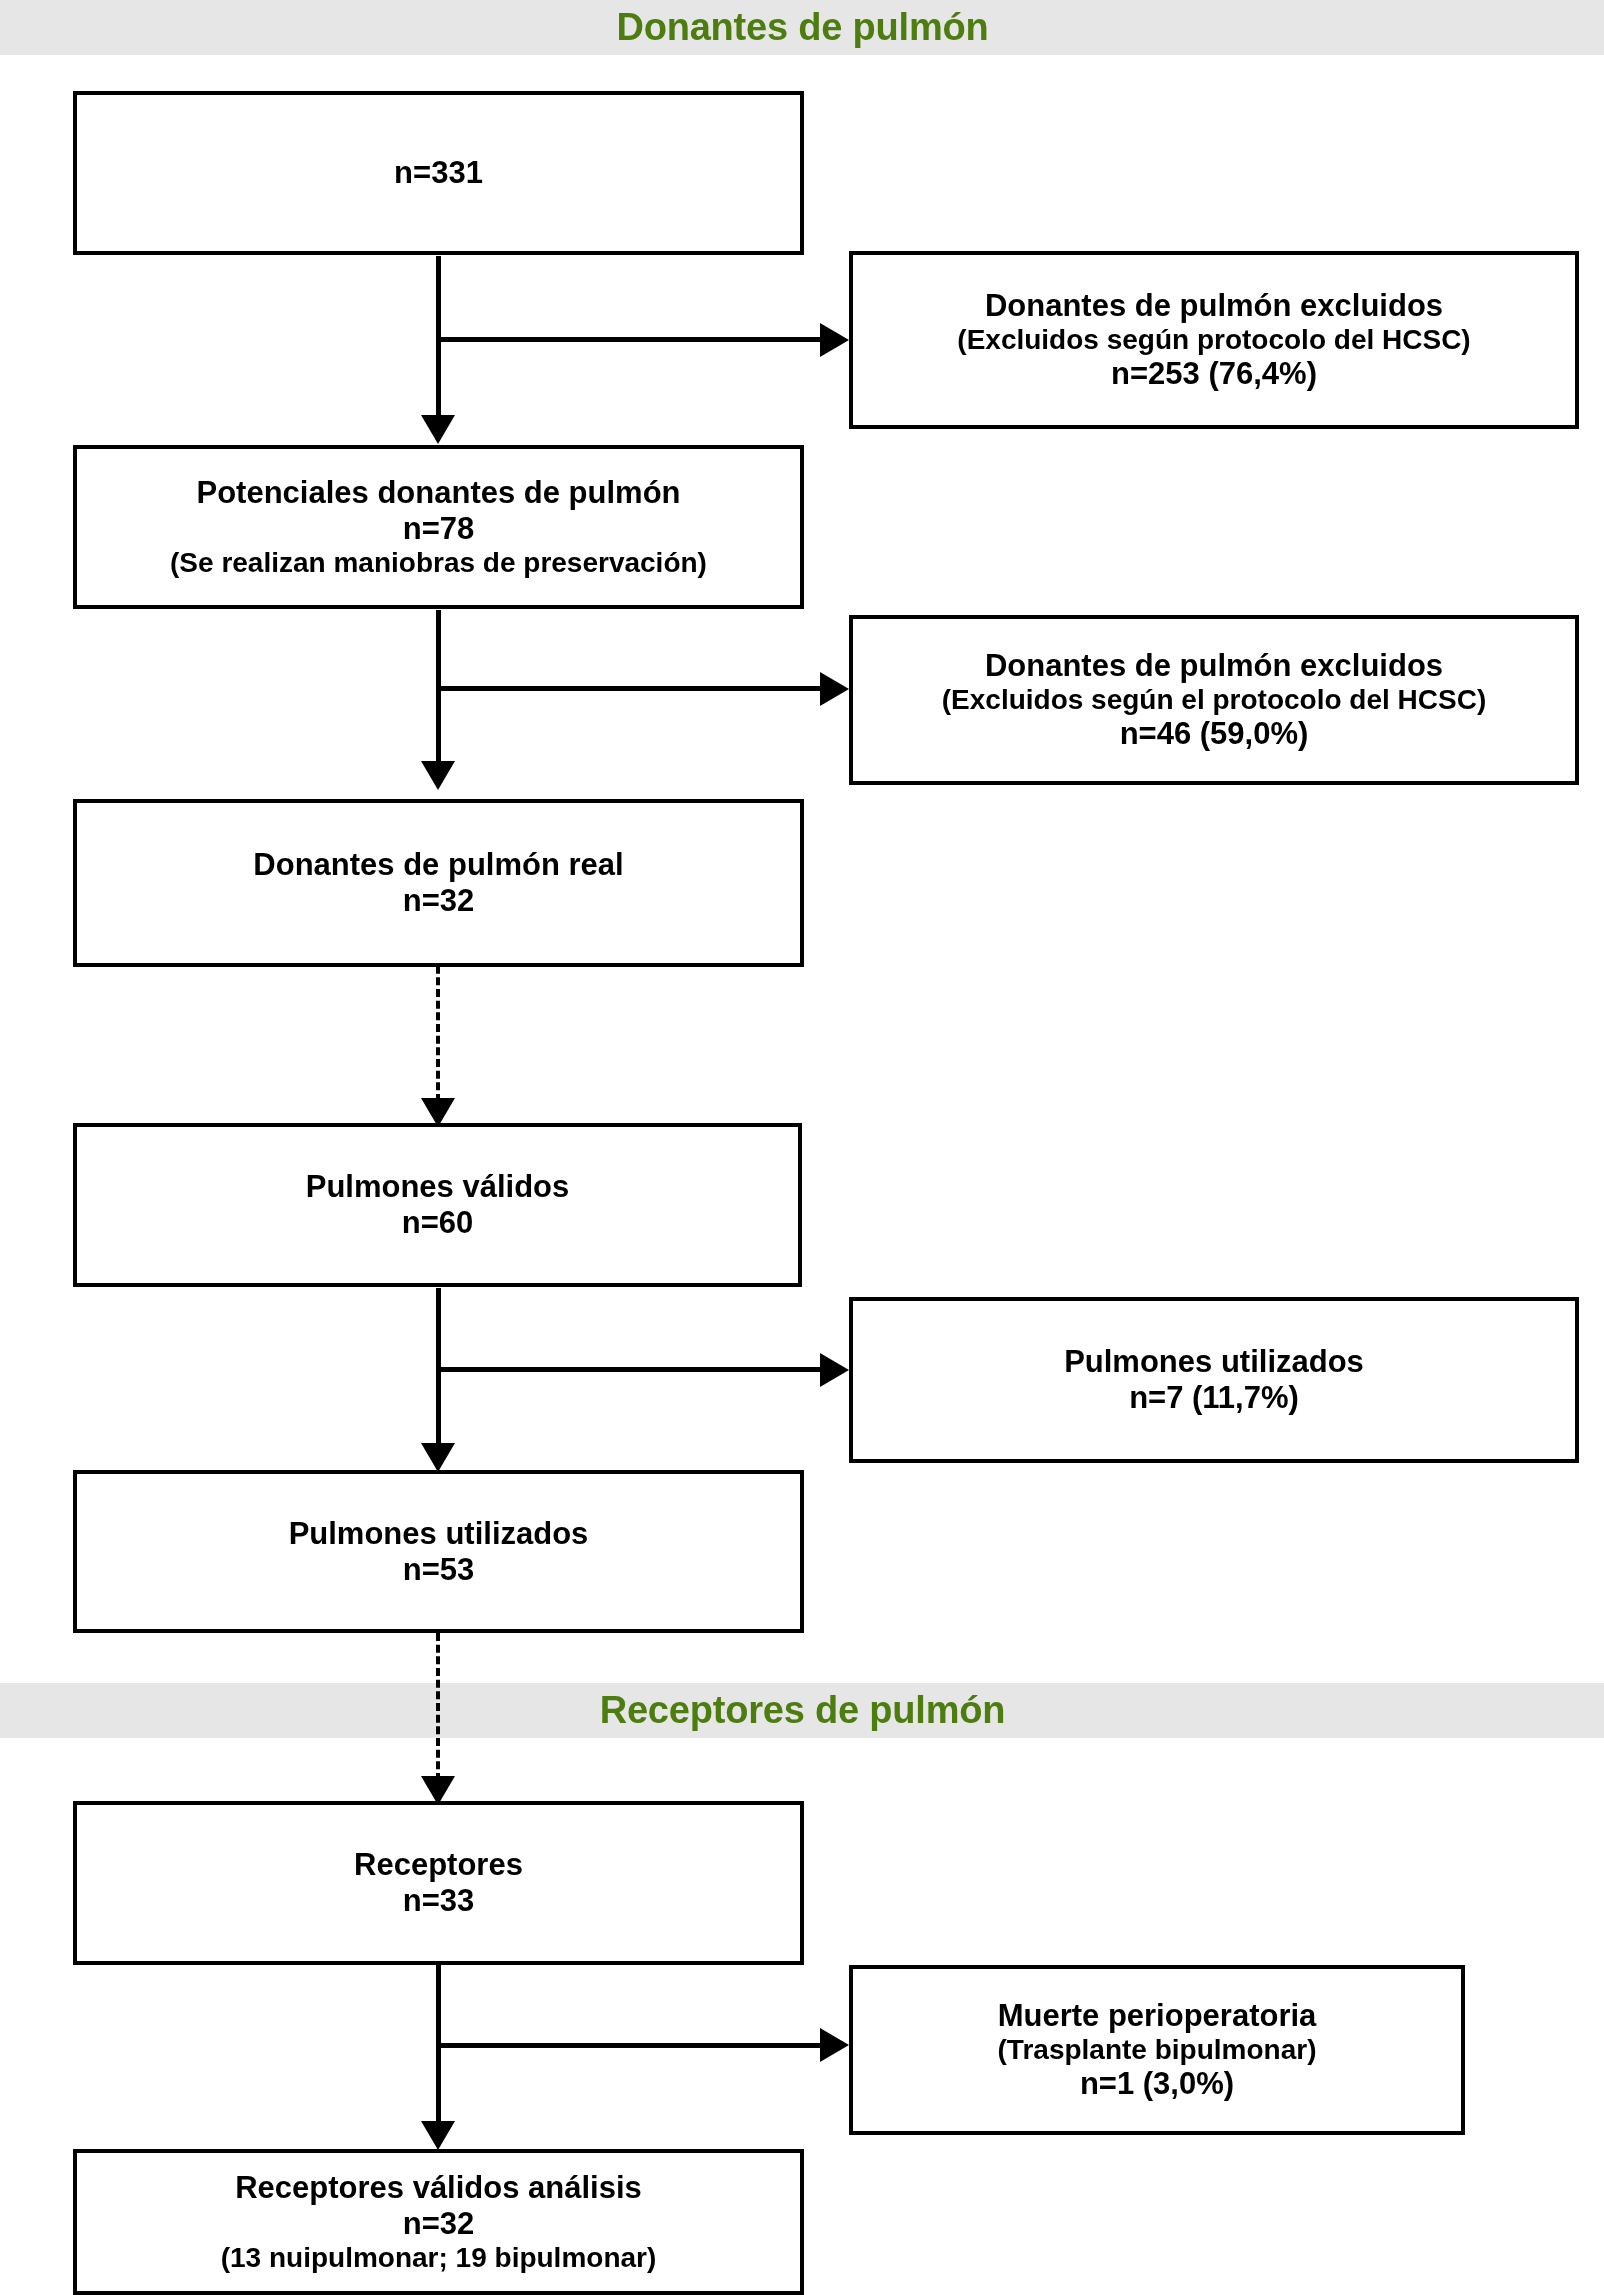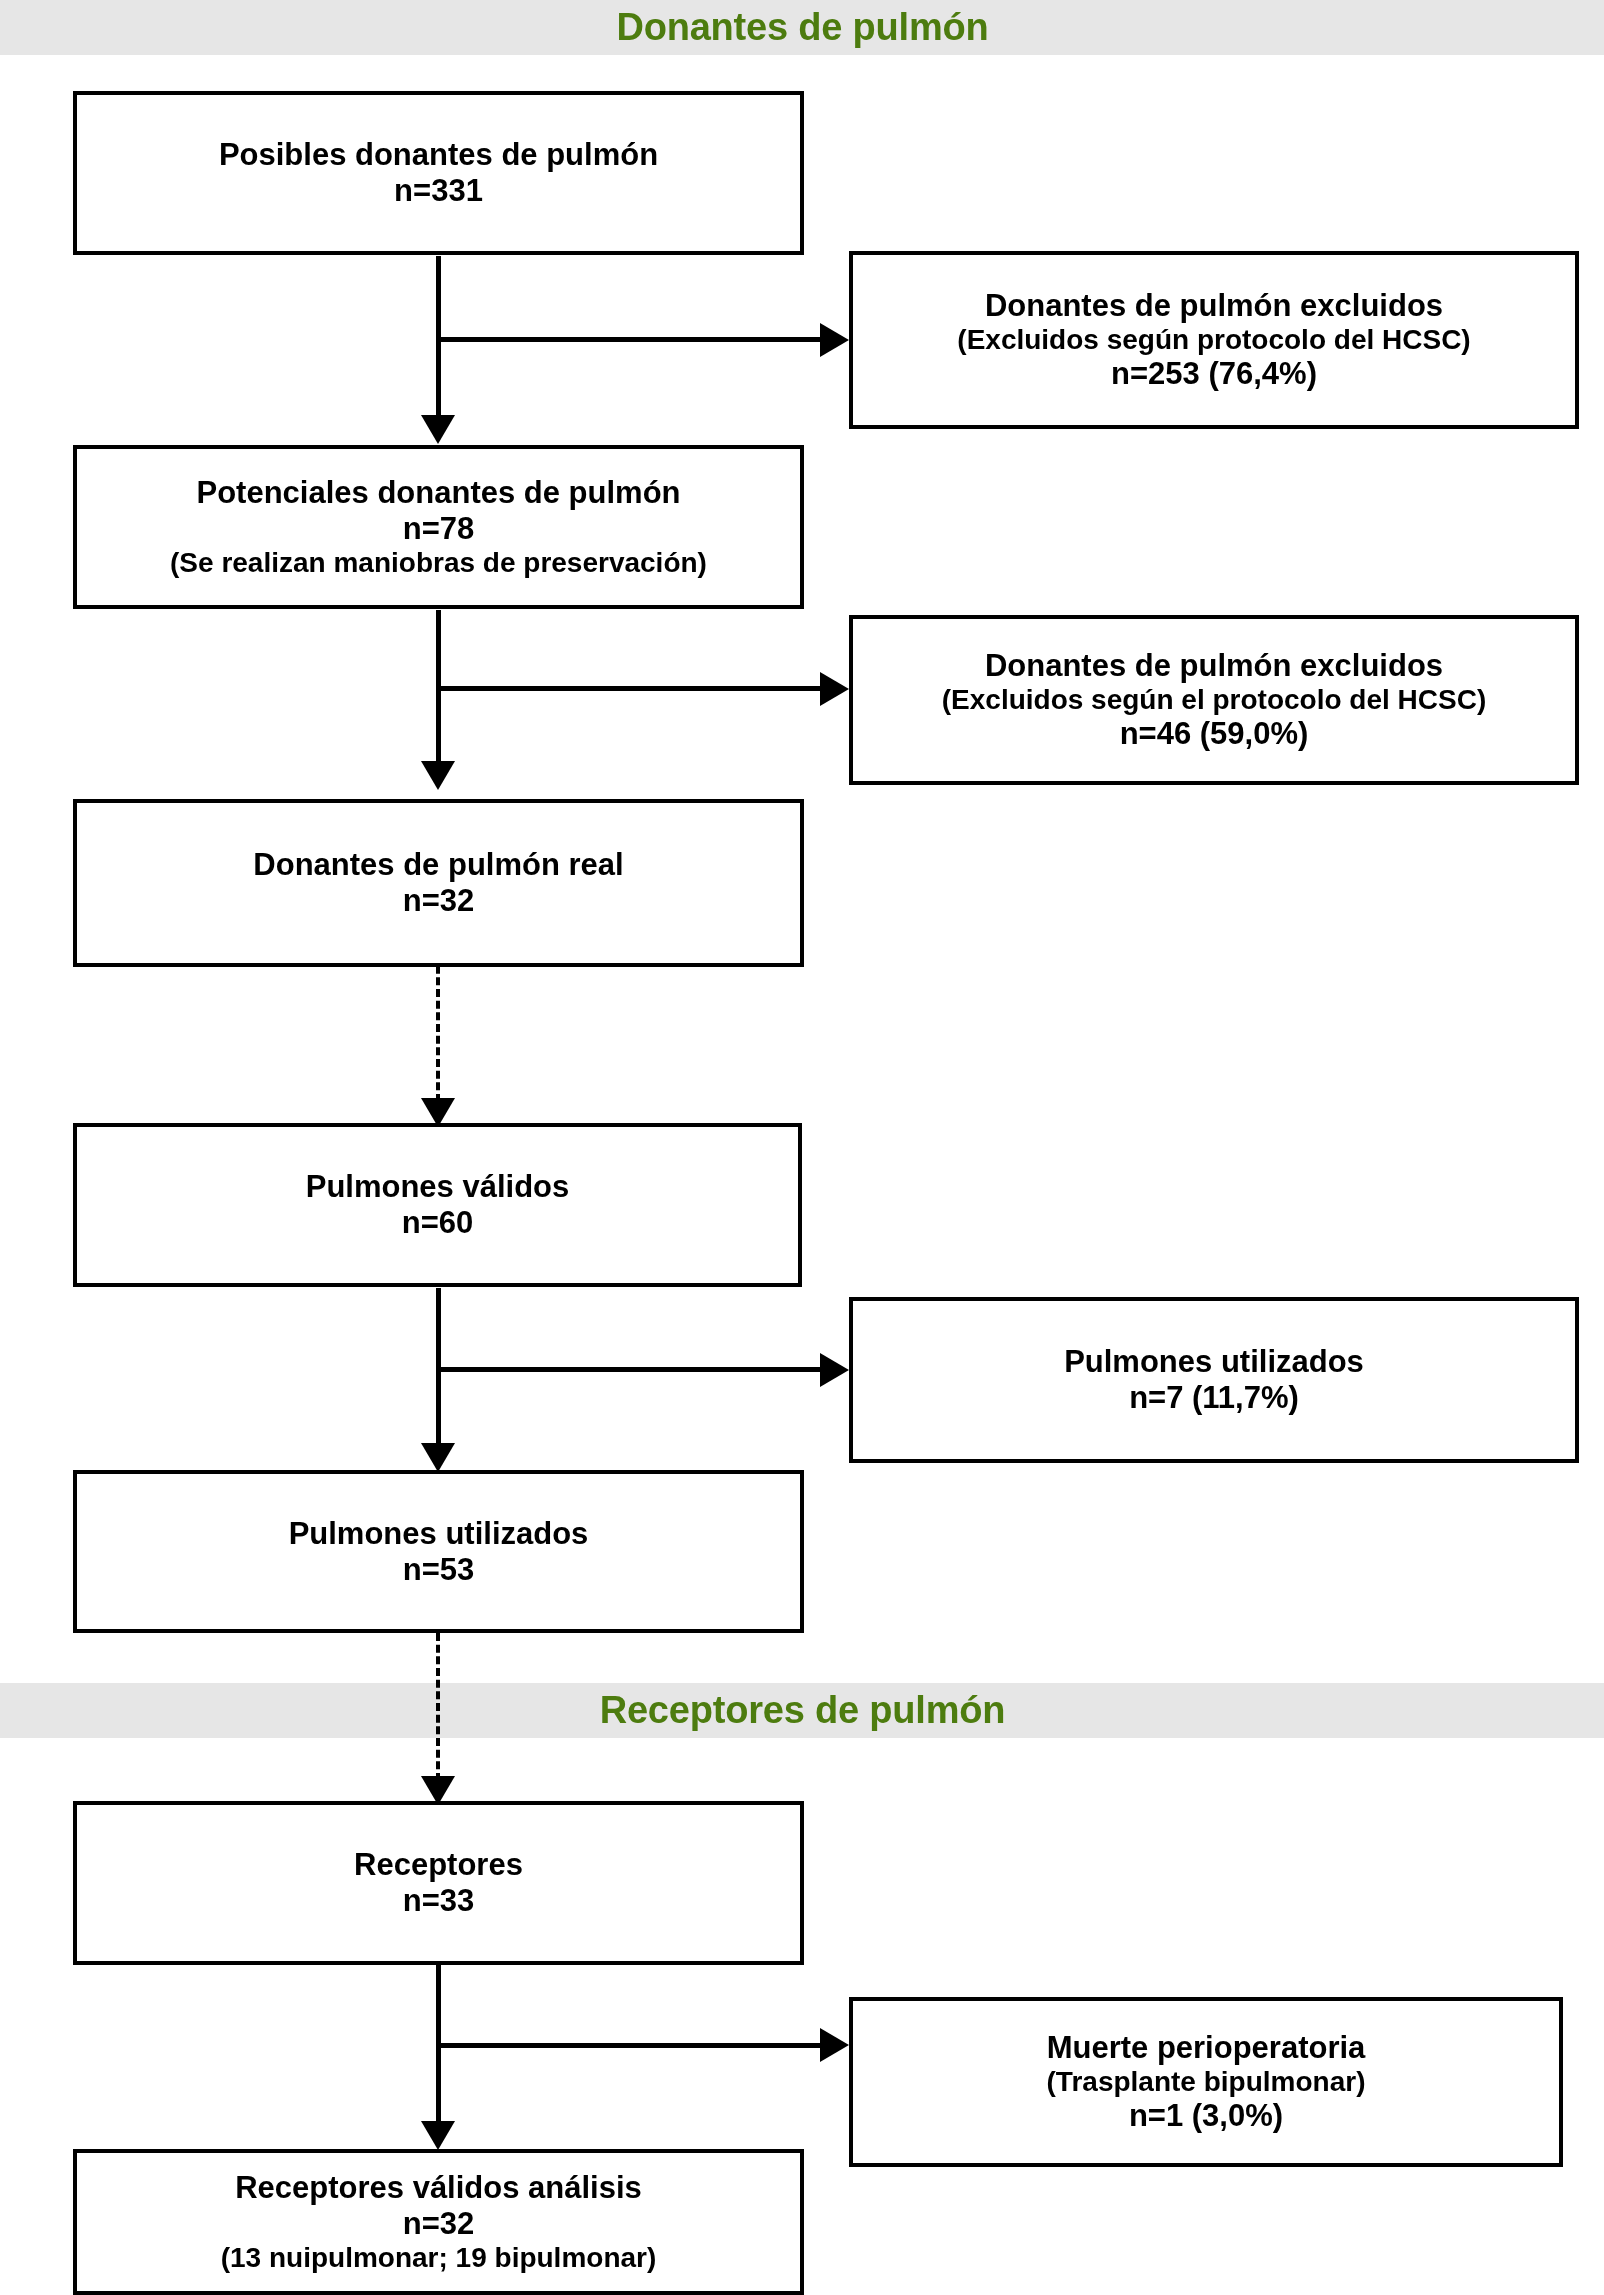--- a/index.html
+++ b/index.html
@@ -96,21 +96,20 @@
 </head>
 <body>
 
 <div id="page">
 
   <div class="banner" style="top:0px; height:55px;">
     <span class="banner-label">Donantes de pulmón</span>
   </div>
 
   <div class="node" style="left:73px; top:91px; width:731px; height:164px;">
-    <span class="line-strong">Posibles donantes de pulmón</span>
     <span class="line-strong">n=331</span>
   </div>
 
   <div class="conn v-line" style="left:436px; top:256px; height:160px;"></div>
   <div class="arrow-down" style="left:421px; top:415px;"></div>
 
   <div class="conn h-line" style="left:436px; top:337px; width:393px;"></div>
   <div class="arrow-right" style="left:820px; top:323px;"></div>
 
   <div class="node" style="left:849px; top:251px; width:730px; height:178px;">
@@ -178,21 +177,21 @@
     <span class="line-strong">Receptores</span>
     <span class="line-strong">n=33</span>
   </div>
 
   <div class="conn v-line" style="left:436px; top:1965px; height:158px;"></div>
   <div class="arrow-down" style="left:421px; top:2121px;"></div>
 
   <div class="conn h-line" style="left:436px; top:2043px; width:393px;"></div>
   <div class="arrow-right" style="left:820px; top:2028px;"></div>
 
-  <div class="node" style="left:849px; top:1965px; width:714px; height:170px;margin-top:32px;">
+  <div class="node" style="left:849px; top:1965px; width:616px; height:170px;">
     <span class="line-strong">Muerte perioperatoria</span>
     <span class="line-normal">(Trasplante bipulmonar)</span>
     <span class="line-strong">n=1 (3,0%)</span>
   </div>
 
   <div class="node" style="left:73px; top:2149px; width:731px; height:146px;">
     <span class="line-strong">Receptores válidos análisis</span>
     <span class="line-strong">n=32</span>
     <span class="line-normal">(13 nuipulmonar; 19 bipulmonar)</span>
   </div>

